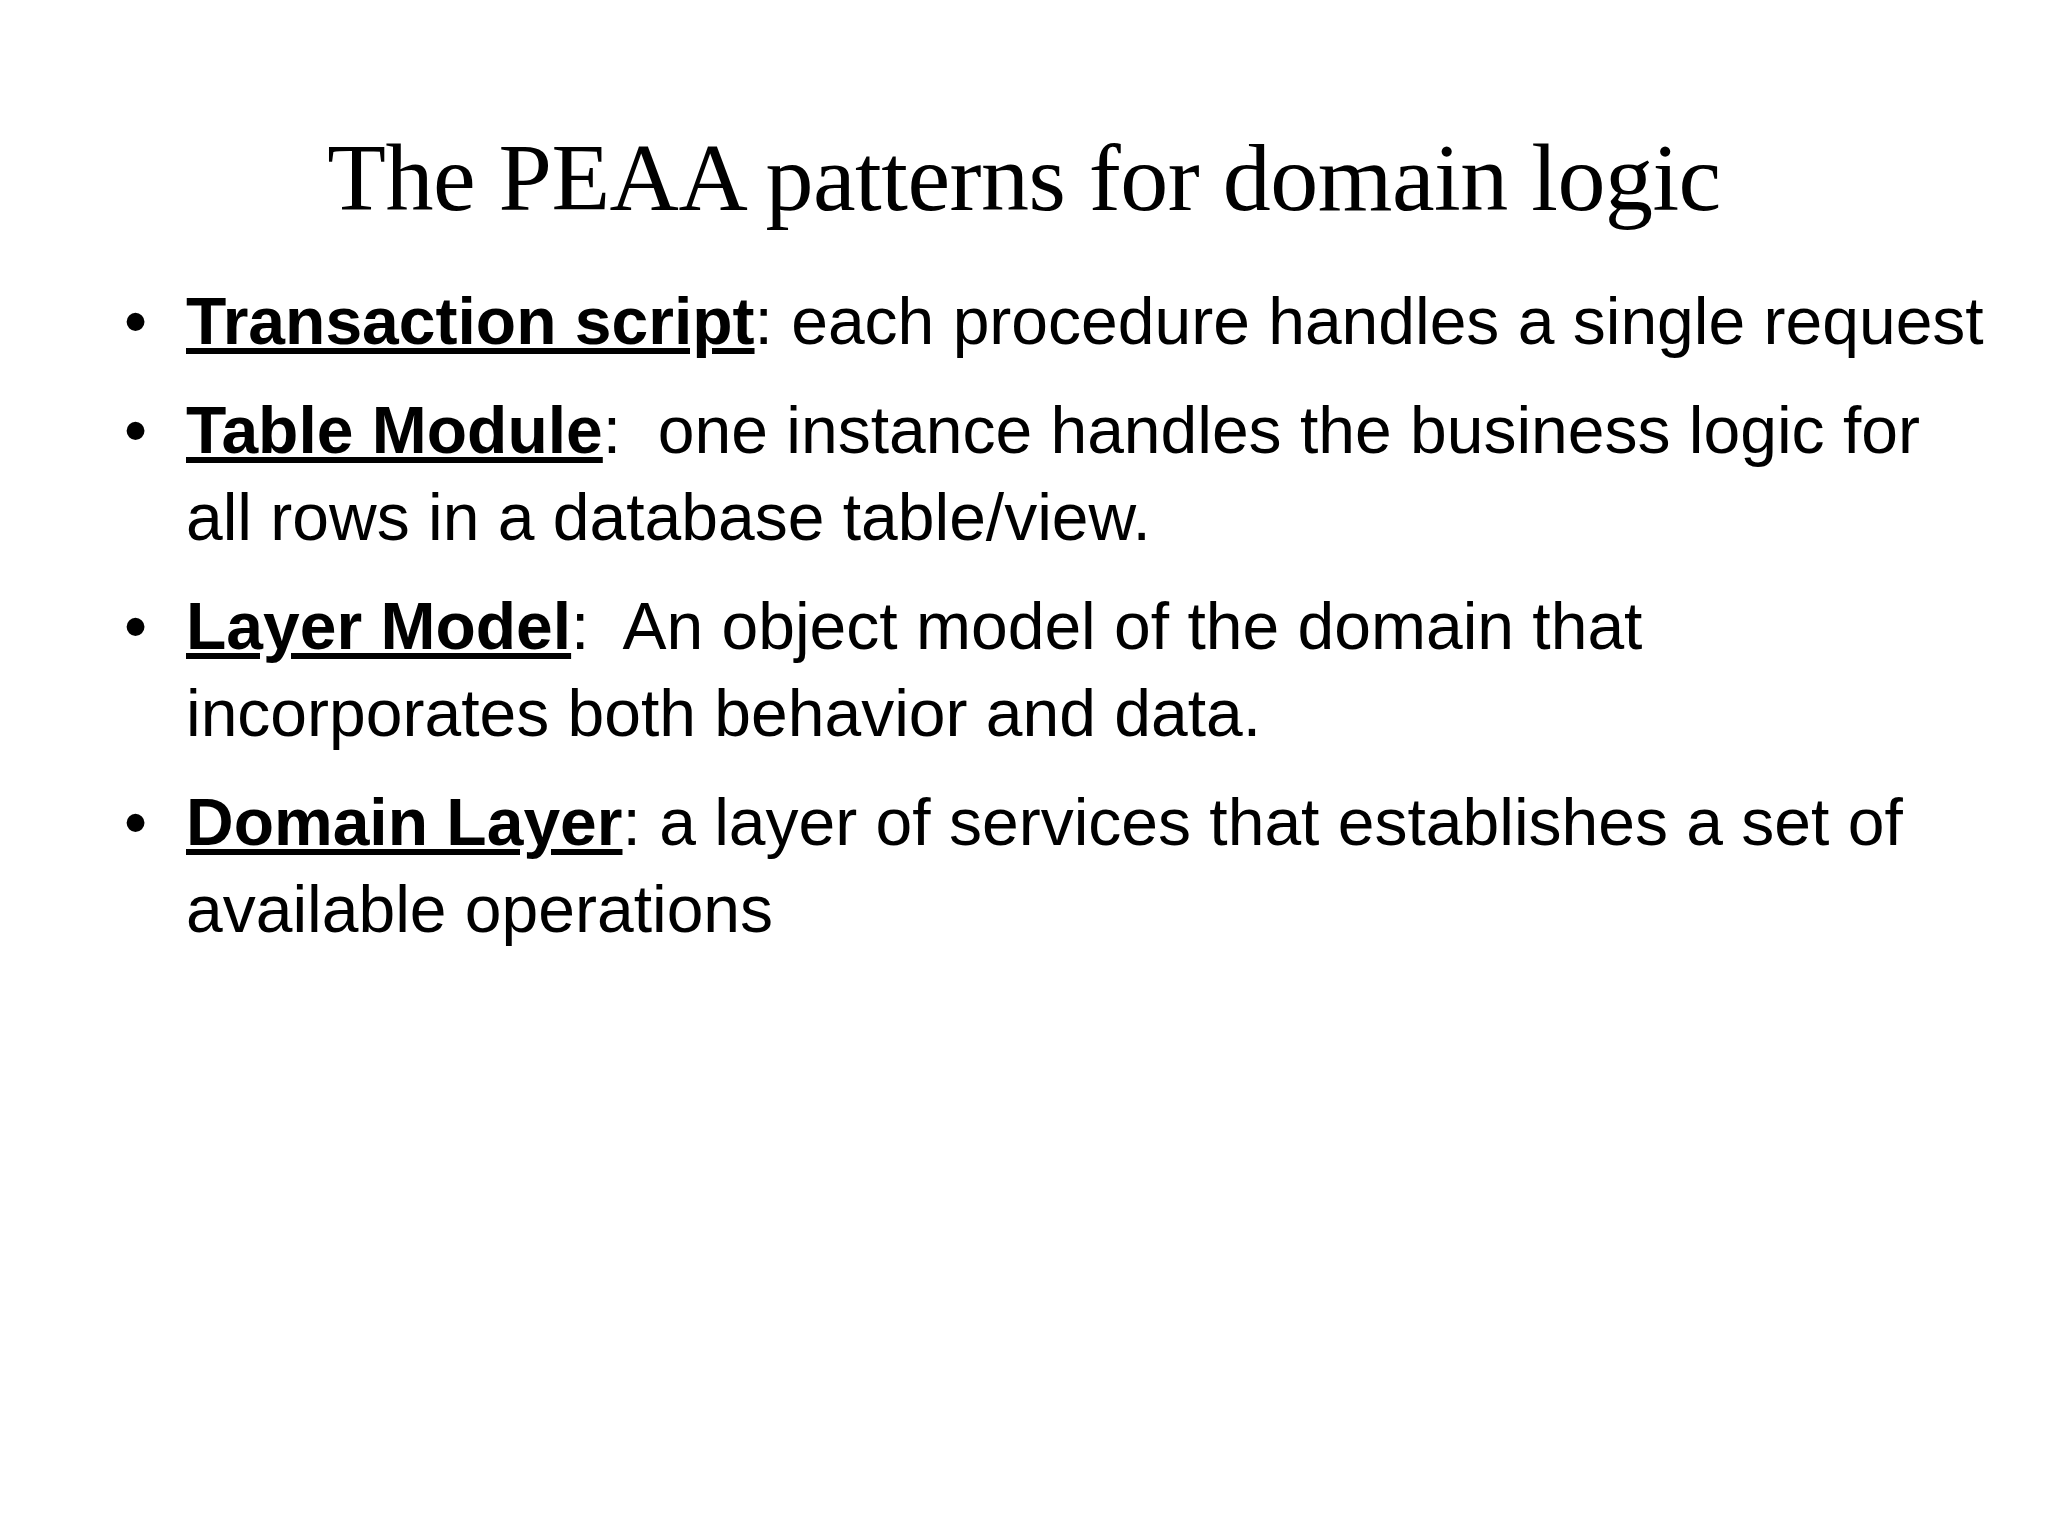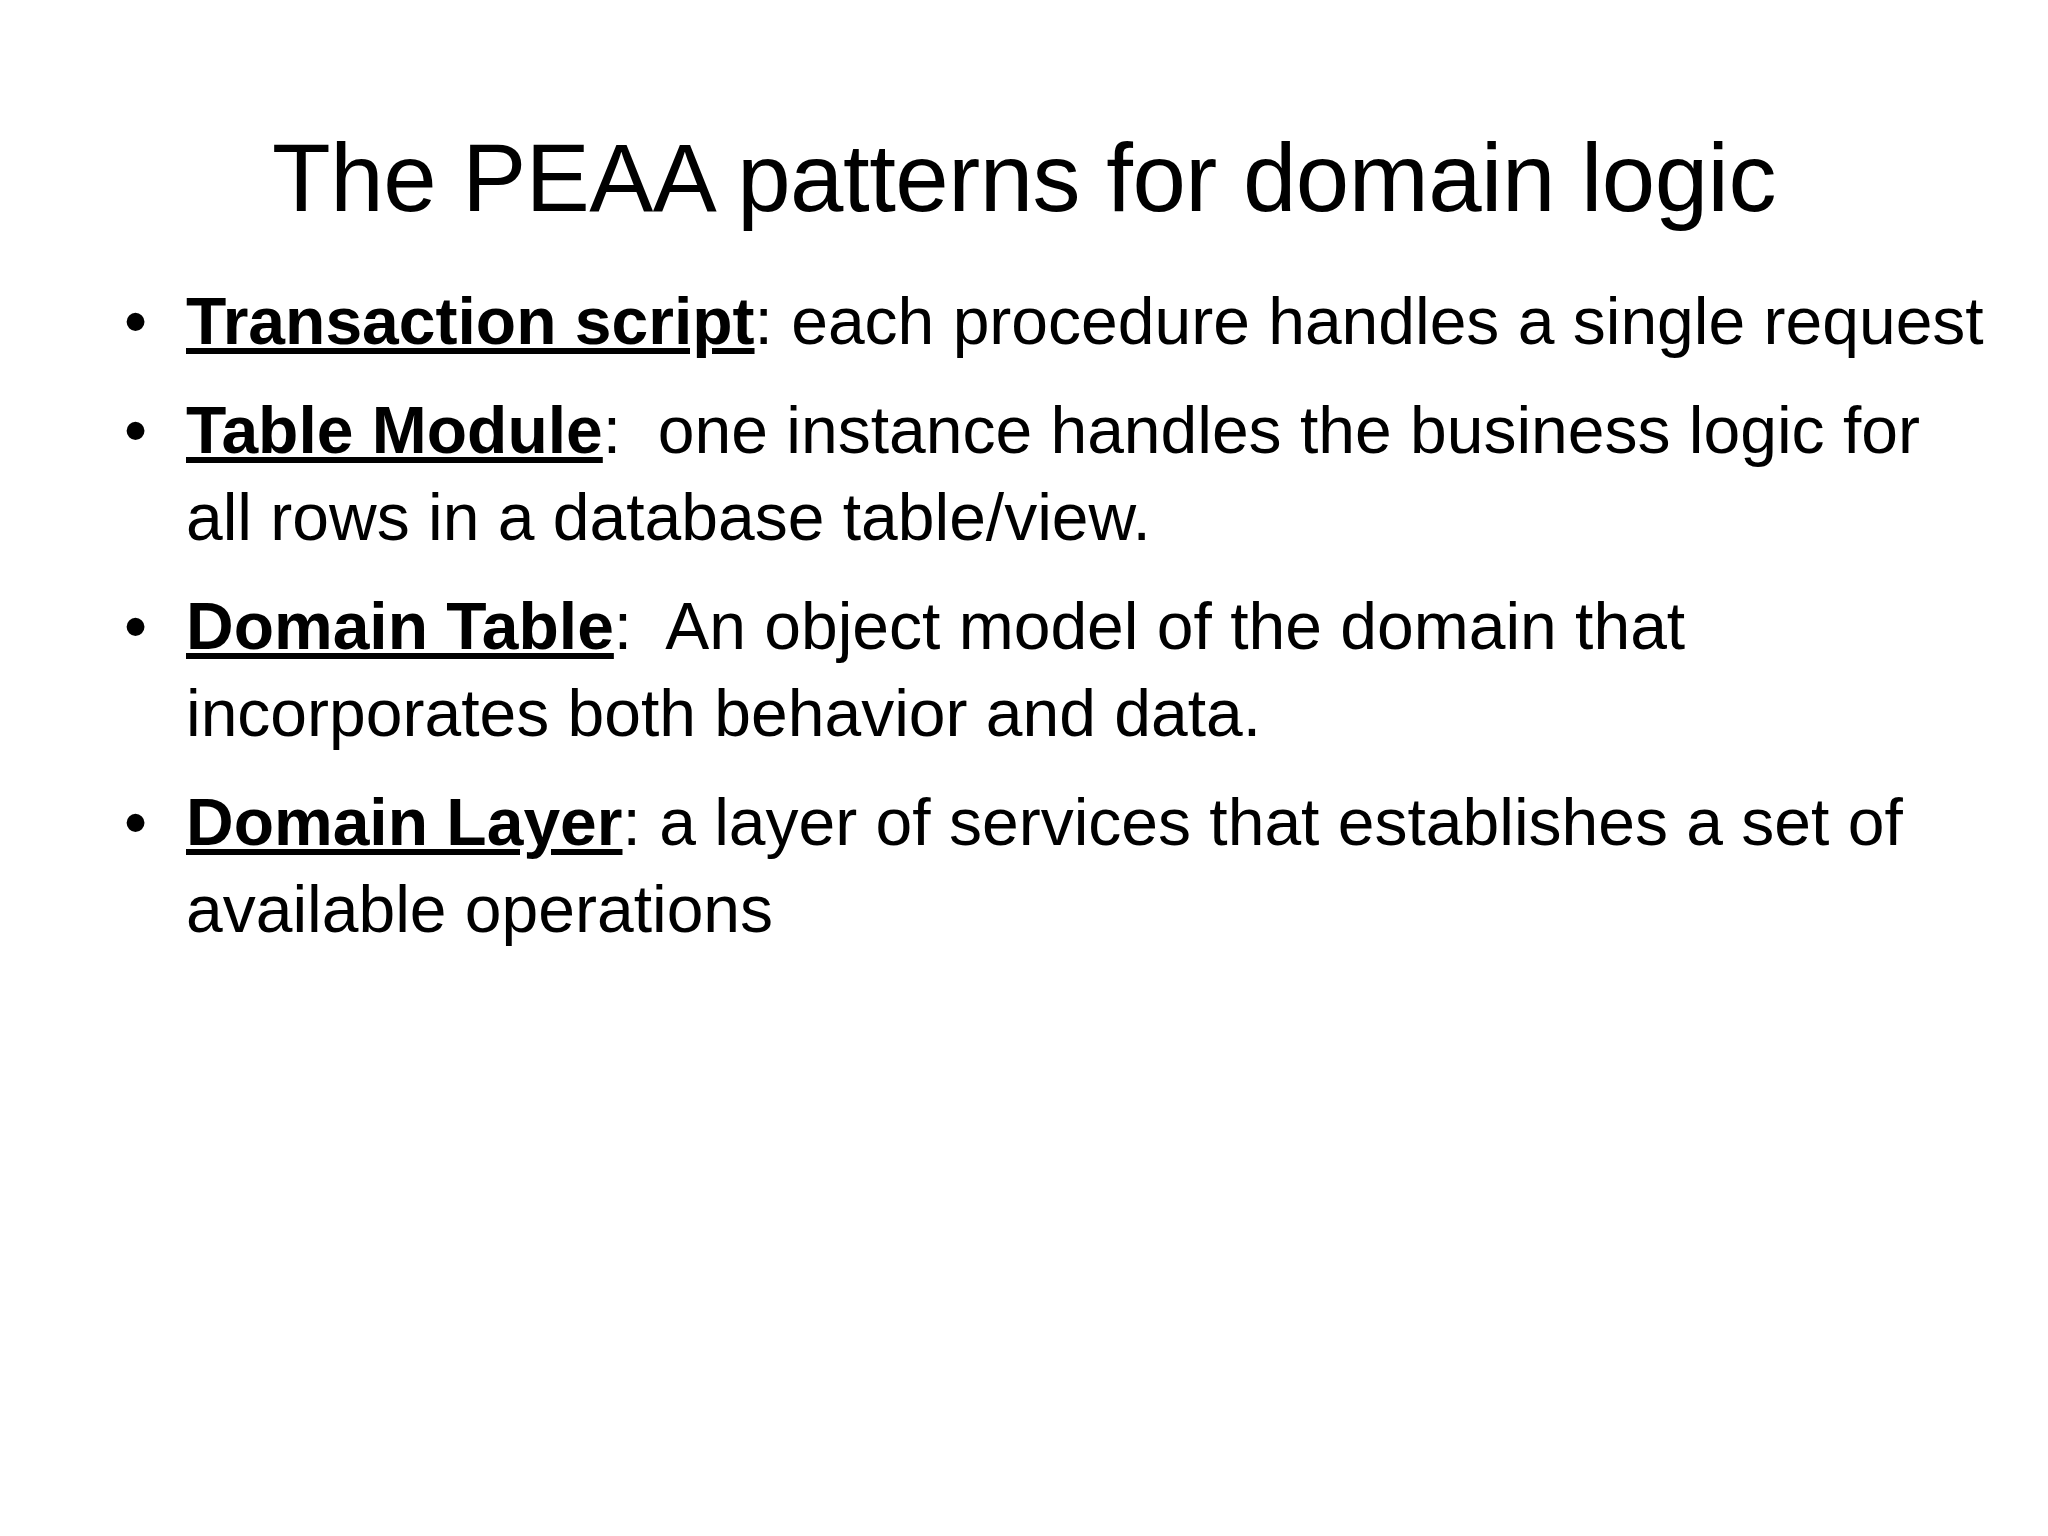--- a/index.html
+++ b/index.html
@@ -25,21 +25,21 @@
     box-sizing: border-box;
   }
 
   
   .slide-title {
     position: absolute;
     left: 0;
     right: 0;
     top: 62px;
     text-align: center;
-    font-family: Liberation Sans, sans-serif;
+    font-family: Liberation Serif, serif;
     font-weight: 400;
     font-size: 96px;
     line-height: 104px;
     letter-spacing: -0.5px;
     color: #000000;
     white-space: nowrap;
   }
 
   
   .body-list {
@@ -102,21 +102,21 @@
       <span class="bullet-term">Transaction script</span><span class="bullet-rest">: each procedure handles a single request</span>
     </li>
 
     <li class="bullet-item">
       <span class="bullet-marker">•</span>
       <span class="bullet-term">Table Module</span><span class="bullet-rest">:  one instance handles the business logic for all rows in a database table/view.</span>
     </li>
 
     <li class="bullet-item">
       <span class="bullet-marker">•</span>
-      <span class="bullet-term">Domain Table</span><span class="bullet-rest">:  An object model of the domain that incorporates both behavior and data.</span>
+      <span class="bullet-term">Layer Model</span><span class="bullet-rest">:  An object model of the domain that incorporates both behavior and data.</span>
     </li>
 
     <li class="bullet-item">
       <span class="bullet-marker">•</span>
       <span class="bullet-term">Domain Layer</span><span class="bullet-rest">: a layer of services that establishes a set of available operations</span>
     </li>
 
   </ul>
 
 </div>

